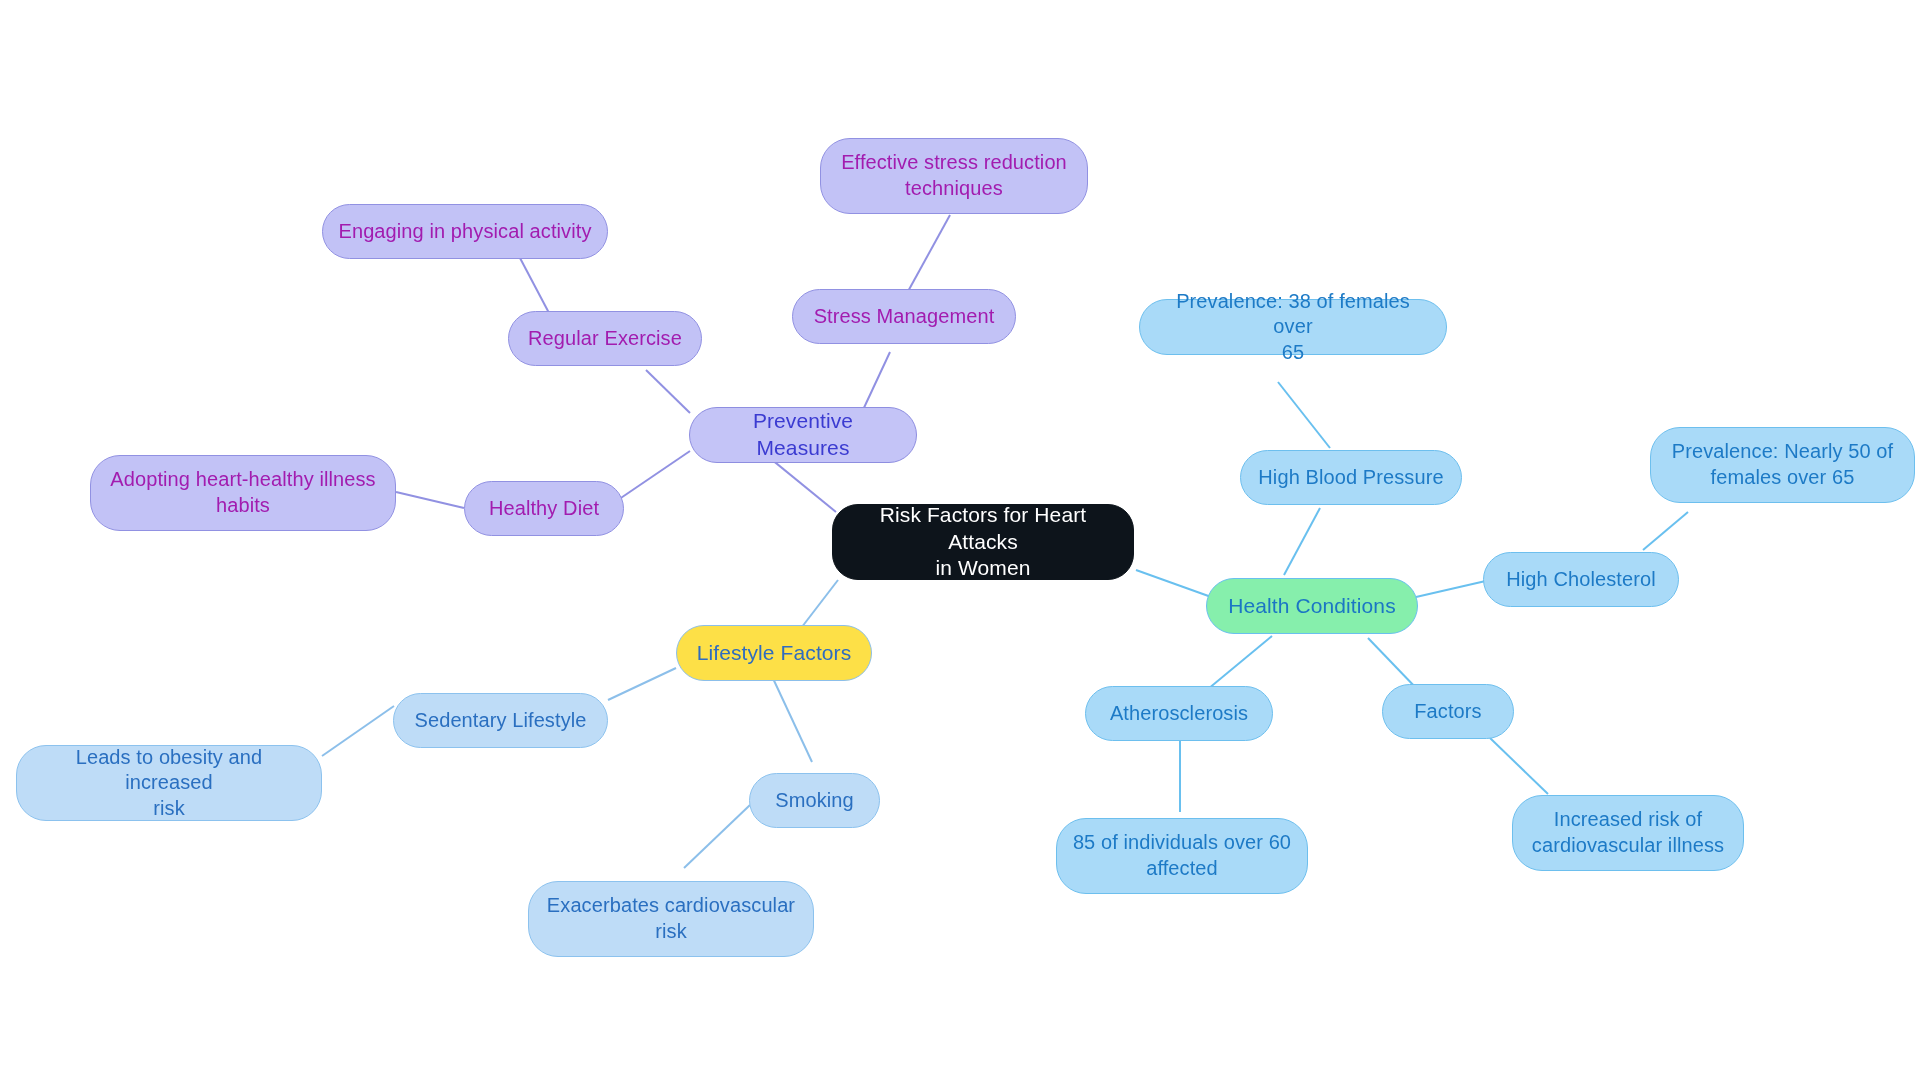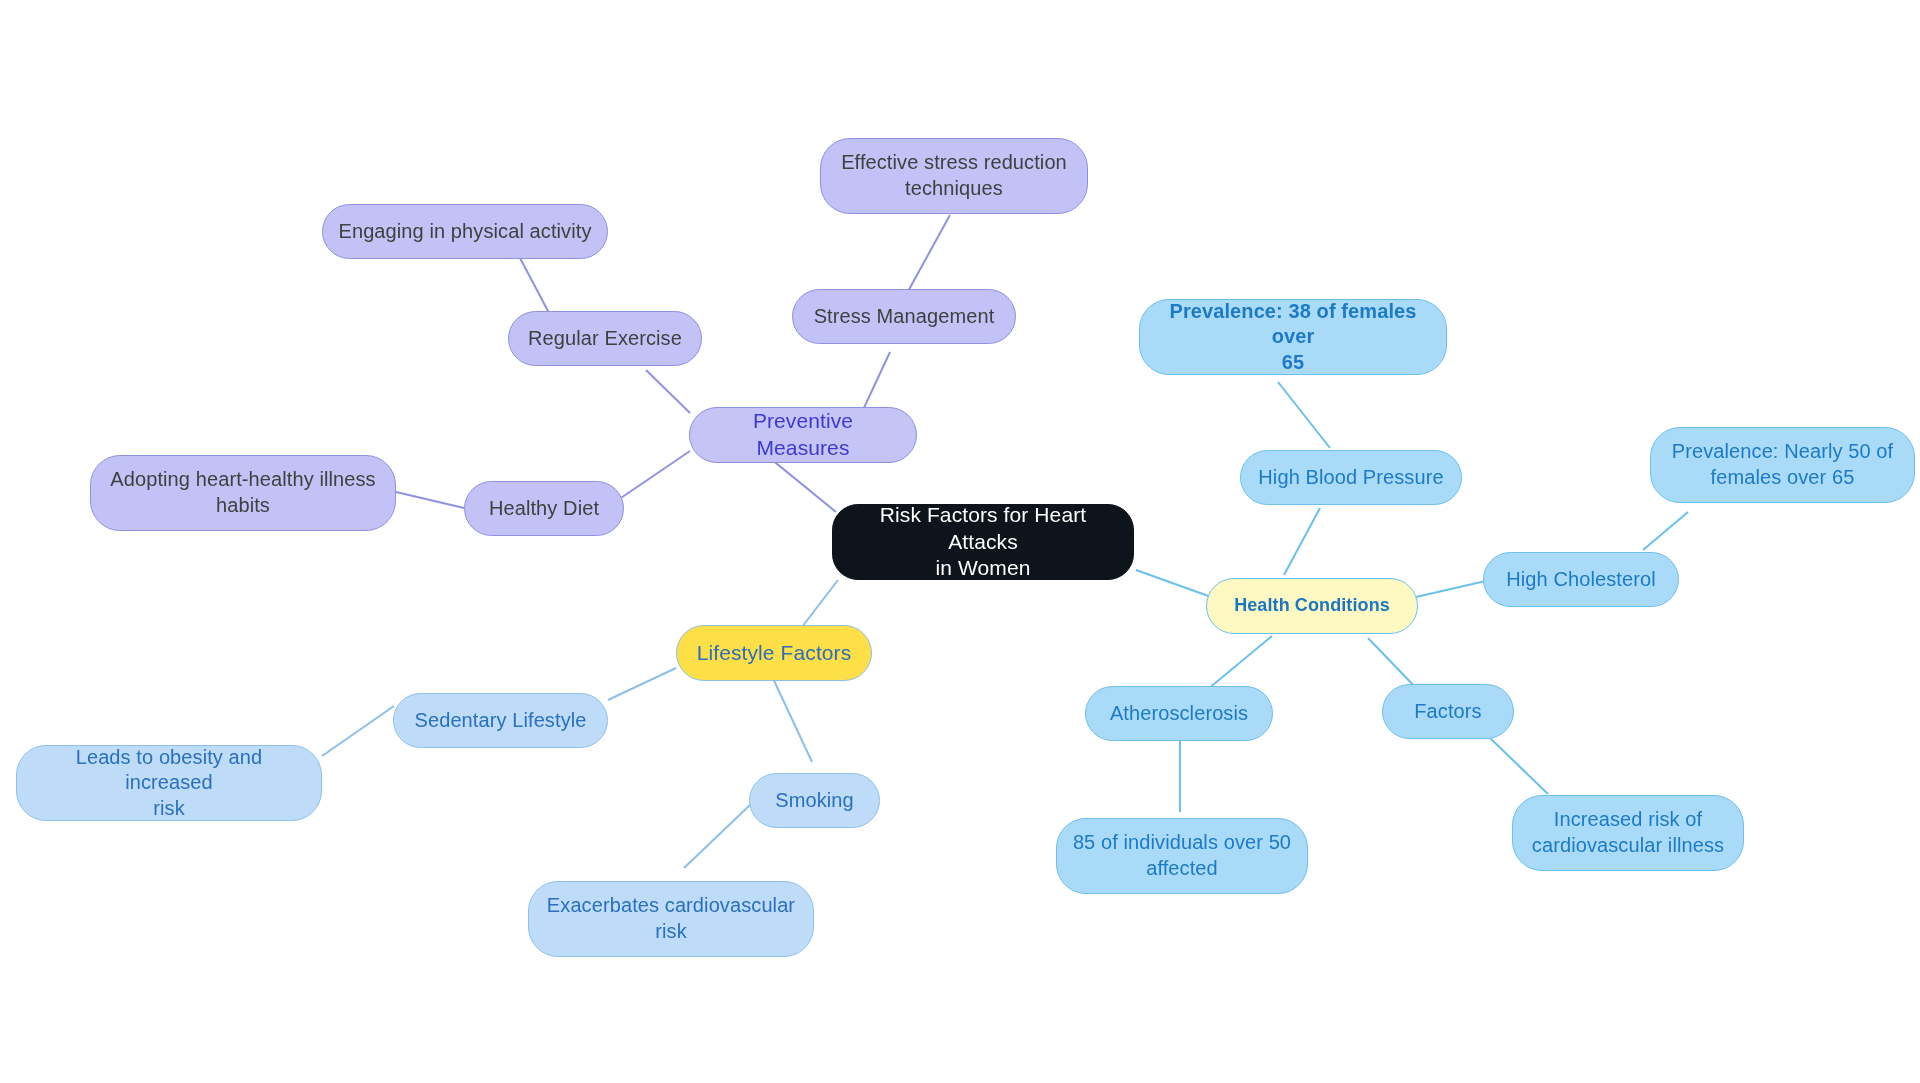--- a/index.html
+++ b/index.html
@@ -47,25 +47,24 @@
   }
   .node.root {
     background: #0d141b;
     border-color: #0d141b;
     color: #ffffff;
     font-size: 21px;
     border-radius: 26px;
   }
   
   .node.blue-branch {
-    background: #fef9c3;
+    background: #86efac;
     border-color: #69c0ef;
     color: #1b76c4;
-    font-size: 18px;
-    font-weight: bold;
+    font-size: 21px;
   }
   .node.blue-leaf {
     background: #a9daf8;
     border-color: #6dbfee;
     color: #1d7ac6;
     font-size: 20px;
   }
   .node.blue-leaf-soft {
     background: #bedcf7;
     border-color: #8cc2ee;
@@ -82,21 +81,21 @@
   
   .node.purple-branch {
     background: #c4c4f7;
     border-color: #8e8ee0;
     color: #3b3bd1;
     font-size: 21px;
   }
   .node.purple-leaf {
     background: #c2c2f6;
     border-color: #9191e2;
-    color: #404040;
+    color: #a21caf;
     font-size: 20px;
   }
 </style>
 </head>
 <body>
 
 <div id="canvas">
 
   <svg id="edges" viewBox="0 0 1920 1083" width="1920" height="1083">
 
@@ -154,31 +153,31 @@
 
   <div class="node blue-leaf-soft" style="left:749px; top:753px; width:131px; height:55px;">Smoking</div>
 
   <div class="node blue-leaf-soft" style="left:528px; top:861px; width:286px; height:76px;">Exacerbates cardiovascular
 risk</div>
 
   <div class="node blue-branch" style="left:1206px; top:578px; width:212px; height:56px;">Health Conditions</div>
 
   <div class="node blue-leaf" style="left:1240px; top:450px; width:222px; height:55px;">High Blood Pressure</div>
 
-  <div class="node blue-leaf" style="left:1139px; top:299px; width:308px; height:76px;font-weight:bold;">Prevalence: 38 of females over
+  <div class="node blue-leaf" style="left:1139px; top:299px; width:308px; height:56px;">Prevalence: 38 of females over
 65</div>
 
   <div class="node blue-leaf" style="left:1483px; top:552px; width:196px; height:55px;">High Cholesterol</div>
 
   <div class="node blue-leaf" style="left:1650px; top:427px; width:265px; height:76px;">Prevalence: Nearly 50 of
 females over 65</div>
 
   <div class="node blue-leaf" style="left:1085px; top:686px; width:188px; height:55px;">Atherosclerosis</div>
 
-  <div class="node blue-leaf" style="left:1056px; top:818px; width:252px; height:76px;">85 of individuals over 50
+  <div class="node blue-leaf" style="left:1056px; top:818px; width:252px; height:76px;">85 of individuals over 60
 affected</div>
 
   <div class="node blue-leaf" style="left:1382px; top:684px; width:132px; height:55px;">Factors</div>
 
   <div class="node blue-leaf" style="left:1512px; top:795px; width:232px; height:76px;">Increased risk of
 cardiovascular illness</div>
 
 </div>
 
 </body></html>

